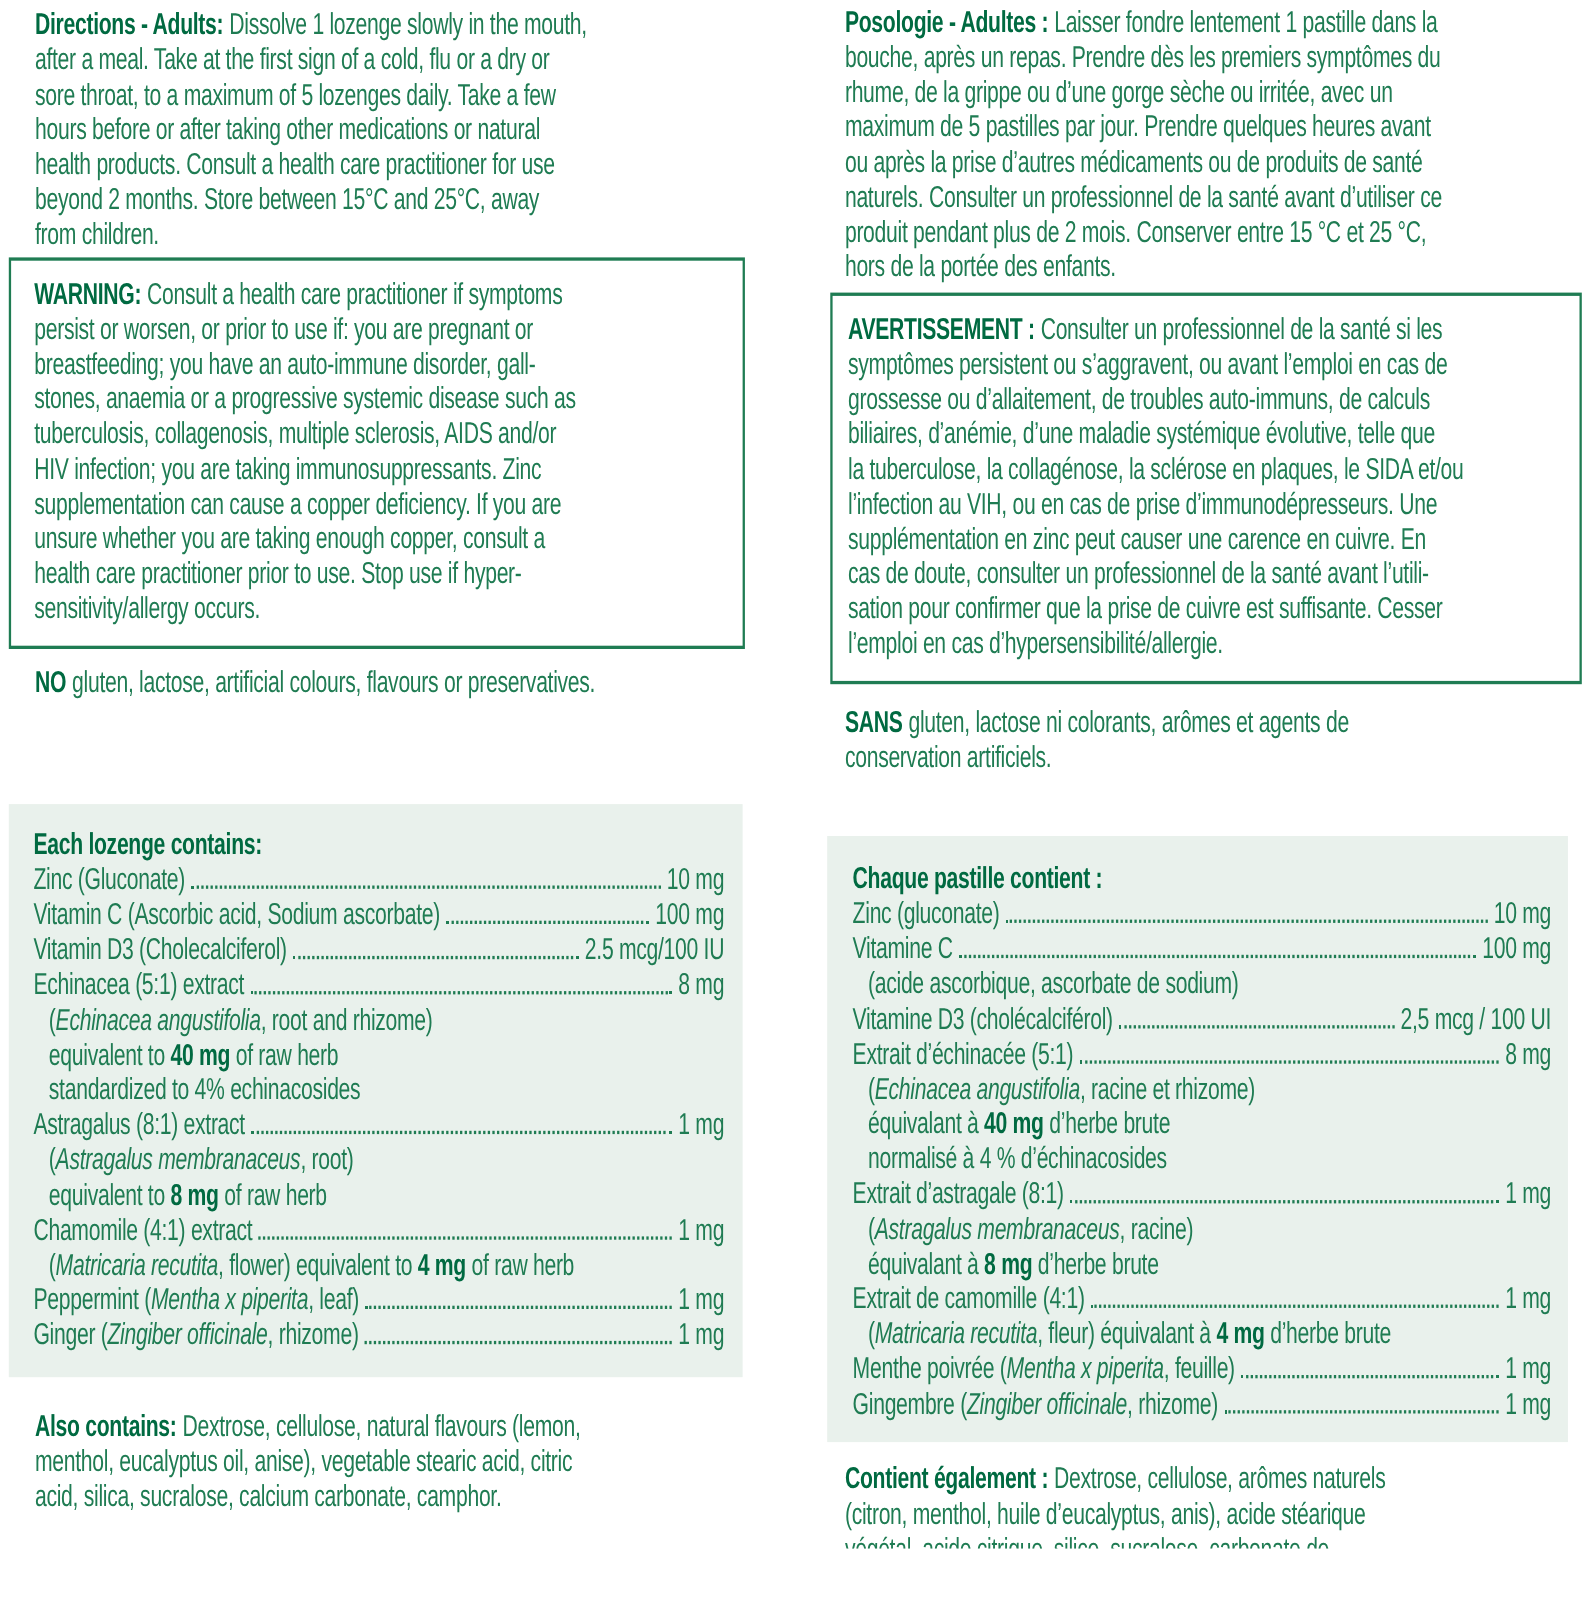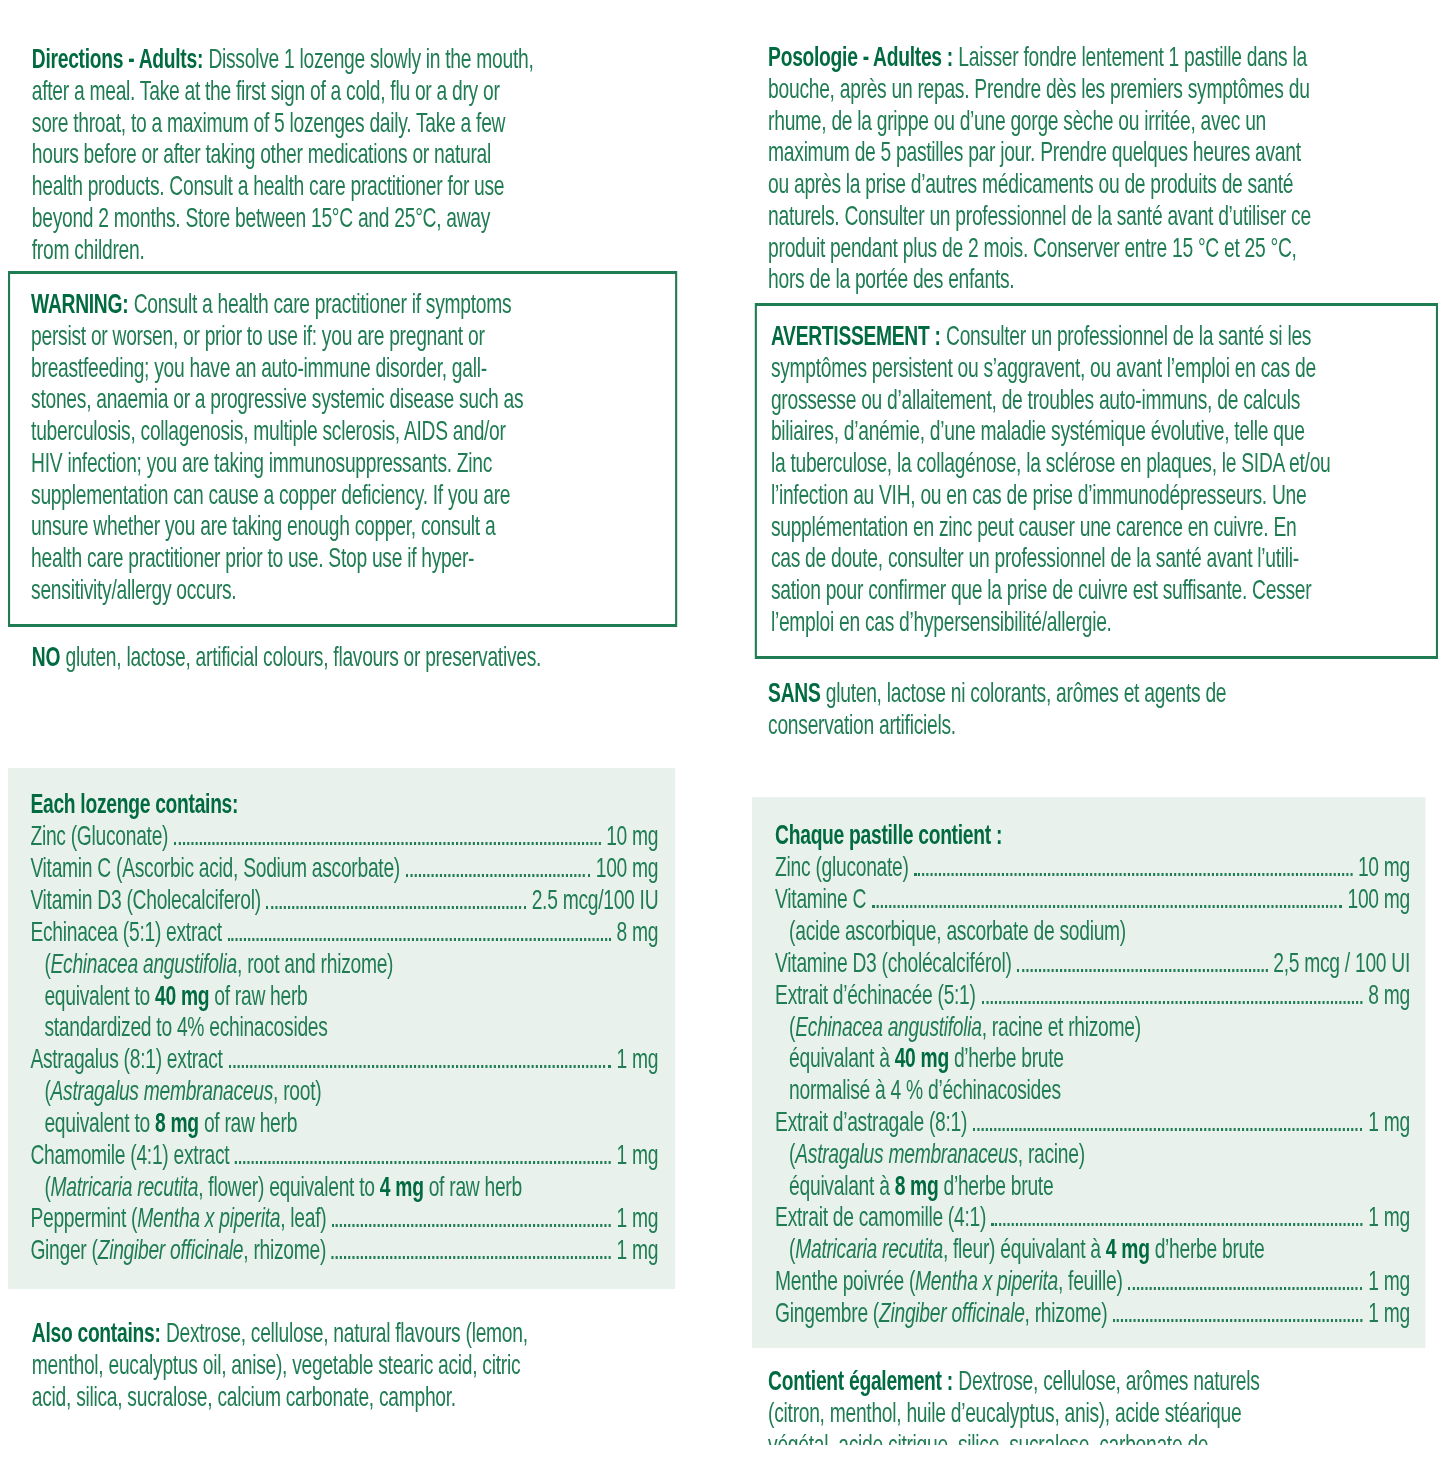--- a/index.html
+++ b/index.html
@@ -1,18 +1,18 @@
 <!DOCTYPE html>
 <html style="--green: #1f7c53; --bold-green: #006a41; --box-bg: #e9f1ec; --page-bg: #ffffff;"><head>
 <meta charset="utf-8">
 <title>Lozenge Label</title>
 <style>
   html,body{margin:0;padding:0;background:#fff;}
   .page{position:relative;width:1445px;height:1408px;background:var(--page-bg,#fff);overflow:hidden;
-        font-family:"Liberation Sans","DejaVu Sans",sans-serif;color:var(--green,#1f7c53);margin-top:37px;}
+        font-family:"Liberation Sans","DejaVu Sans",sans-serif;color:var(--green,#1f7c53);}
   .col{position:absolute;top:0;height:1458px;transform-origin:0 0;transform:scaleX(0.7);
        font-size:27.5px;line-height:31.75px;letter-spacing:-0.4px;}
   #col-left{left:8px;width:960px;}
   #col-right{left:752px;width:986px;}
   .block{position:absolute;}
   .pline{white-space:pre;}
   b,.lead{font-weight:700;color:var(--bold-green,#006a41);}
   .lead{margin-right:.28em;}
   i{font-style:italic;}
   .obox{border:3px solid var(--green,#1f7c53);box-sizing:border-box;}

